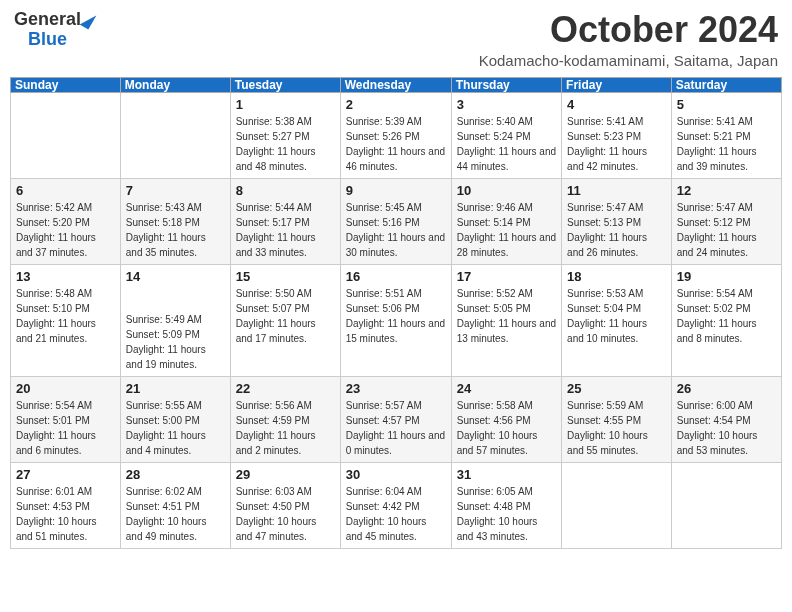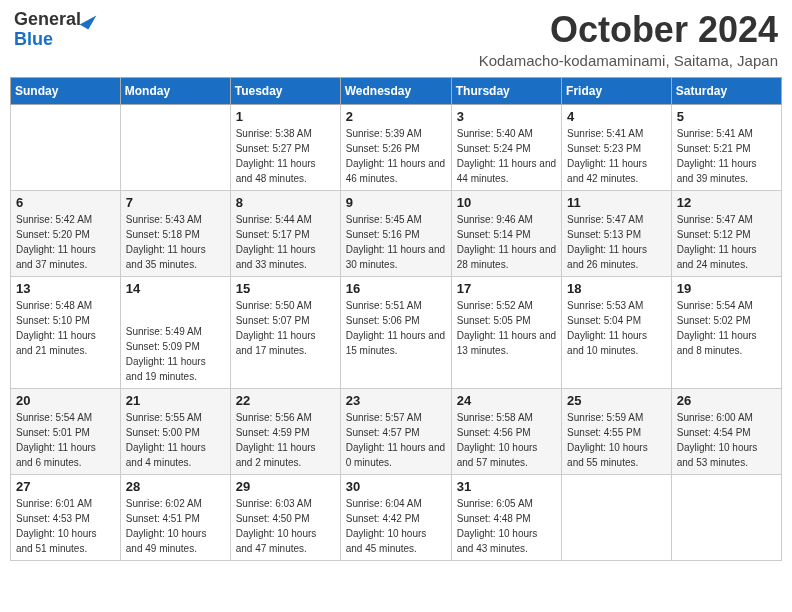--- a/index.html
+++ b/index.html
@@ -26,20 +26,21 @@
       font-size: 18px;
       font-weight: bold;
       color: #333;
       line-height: 1.1;
     }
     .logo-blue {
       font-size: 18px;
       font-weight: bold;
       color: #1a6fc4;
       line-height: 1.1;
+      margin-left: 14px;
     }
     .logo-icon {
       display: inline-block;
       width: 0;
       height: 0;
       border-left: 10px solid transparent;
       border-right: 0px solid transparent;
       border-bottom: 16px solid #1a6fc4;
       margin-left: 2px;
       vertical-align: middle;
@@ -64,21 +65,21 @@
       margin-top: 2px;
     }
     .calendar {
       width: 100%;
       border-collapse: collapse;
       font-size: 11px;
     }
     .calendar th {
       background: #1a6fc4;
       color: #fff;
-      padding: 6px 4px;
+      padding: 0 4px;
       text-align: left;
       font-size: 12px;
       font-weight: bold;
       border: 1px solid #aaa;
     }
     .calendar td {
       border: 1px solid #ccc;
       vertical-align: top;
       padding: 4px 5px;
       width: 113px;

